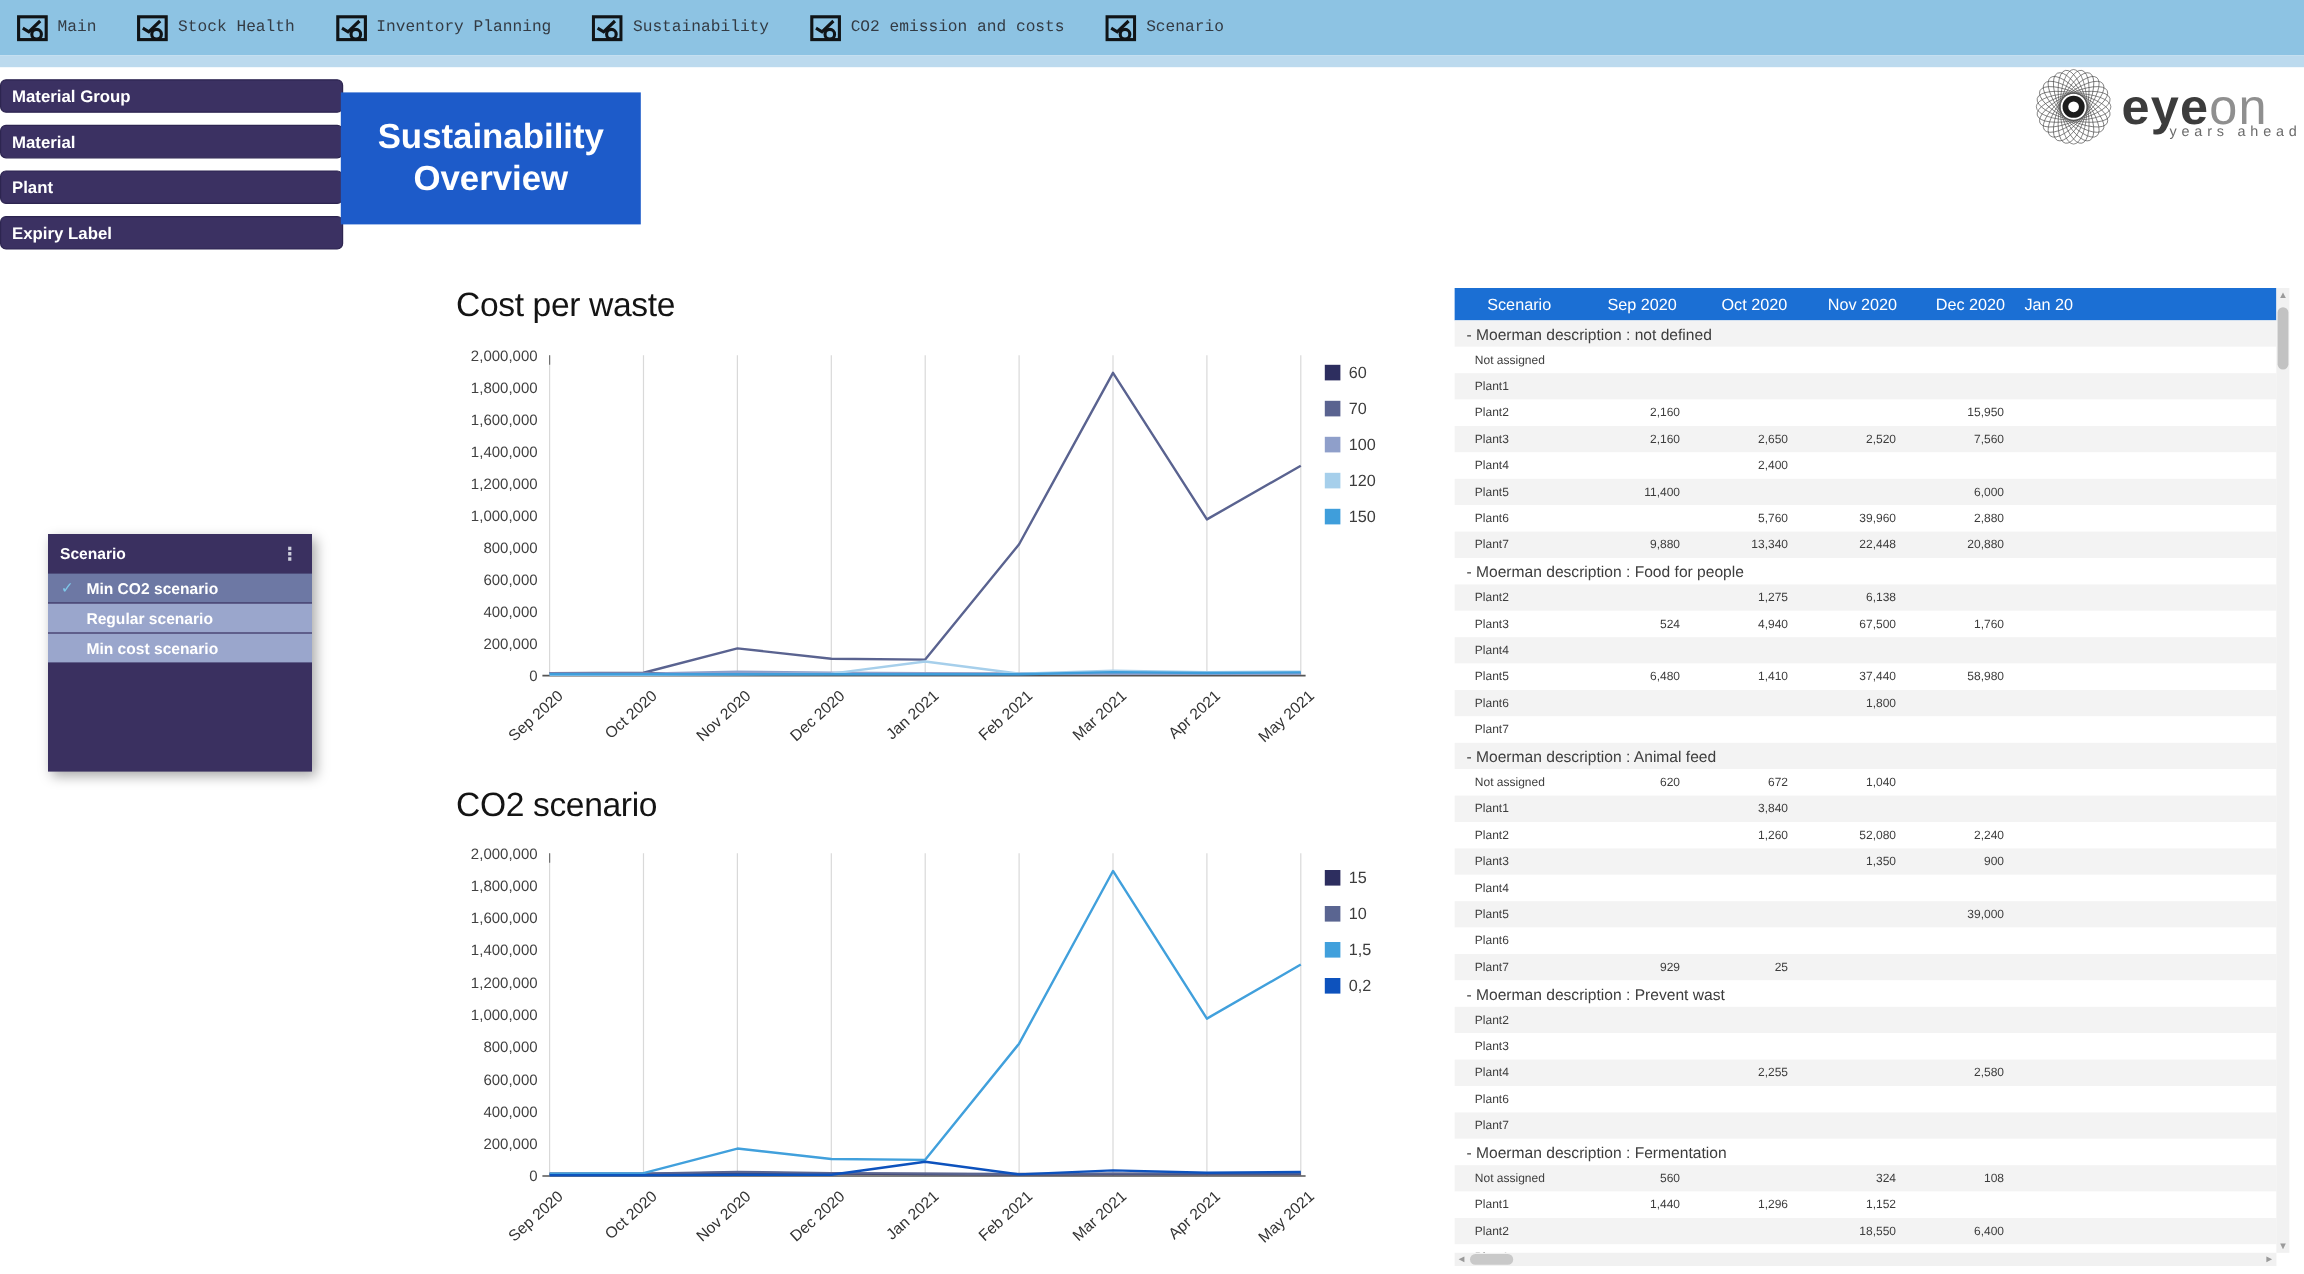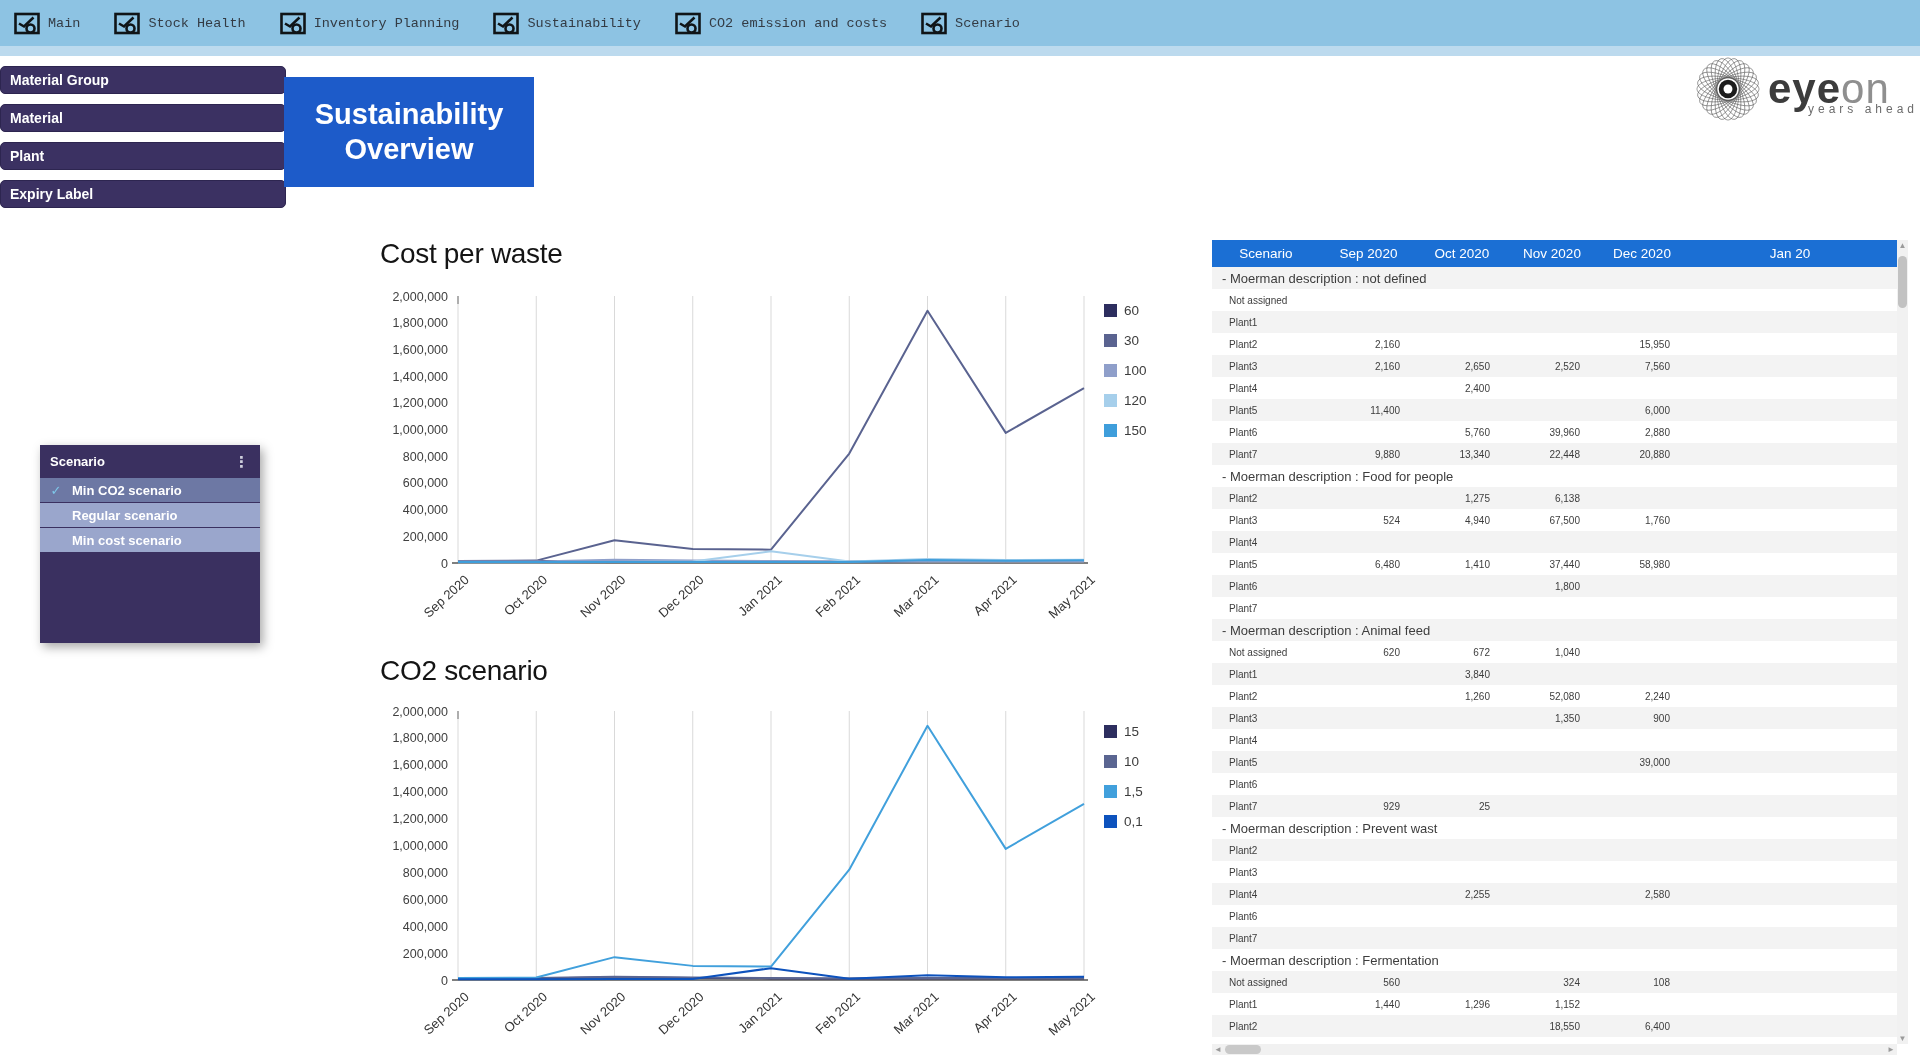--- a/index.html
+++ b/index.html
@@ -50,21 +50,21 @@
   .legend-item { display:flex; align-items:center; height:30px; cursor:pointer; }
   .legend-item .sq { width:13px; height:13px; margin-right:7px; }
   .legend-item .lt { font-size:13.5px; color:#3c3c3c; }
 
   
   #table { position:absolute; left:1212px; top:240px; width:696px; height:815px; background:#fff; overflow:hidden; }
   #thead { position:absolute; left:0; top:0; height:27px; width:685px; background:#1b6fd4; display:flex;
            align-items:center; color:#fff; font-size:13.5px; }
   .hc { text-align:center; }
   .hc0 { width:108px; } .hc1 { width:97px; } .hc2 { width:90px; } .hc3 { width:90px; }
-  .hc4 { width:90px; } .hc5 { flex:1; text-align:center; padding-right:4px; }
+  .hc4 { width:90px; } .hc5 { flex:1; text-align:left; padding-right:4px; }
   #tbody { position:absolute; left:0; top:27px; width:685px; }
   .trow { display:flex; height:22px; align-items:center; font-size:10px; color:#3d3d3d; cursor:pointer; }
   .trow .c0 { width:108px; padding-left:17px; white-space:nowrap; overflow:hidden; }
   .trow .cv { width:97px; text-align:right; padding-right:17px; }
   .trow .cv2 { width:90px; text-align:right; padding-right:17px; }
   .trow .cj { flex:1; }
   .grow { display:flex; height:22px; align-items:center; font-size:13px; color:#3d3d3d; cursor:pointer; white-space:nowrap; }
   .grow .dash { width:10px; padding-left:10px; }
   .grow .gl { padding-left:8px; }
 
@@ -240,21 +240,21 @@
         <text transform="translate(637.75,297) rotate(-42)" text-anchor="end" font-size="13" fill="#333333">Apr 2021</text>
         <text transform="translate(716,297) rotate(-42)" text-anchor="end" font-size="13" fill="#333333">May 2021</text>
       </svg>
       <div class="legend" style="left: 724px; top: 57px;">
         <div class="legend-item">
           <span class="sq" style="background: rgb(45, 46, 95);"></span>
           <span class="lt">60</span>
         </div>
         <div class="legend-item">
           <span class="sq" style="background: rgb(90, 99, 144);"></span>
-          <span class="lt">30</span>
+          <span class="lt">70</span>
         </div>
         <div class="legend-item">
           <span class="sq" style="background: rgb(143, 159, 202);"></span>
           <span class="lt">100</span>
         </div>
         <div class="legend-item">
           <span class="sq" style="background: rgb(166, 207, 235);"></span>
           <span class="lt">120</span>
         </div>
         <div class="legend-item">
@@ -310,21 +310,21 @@
         <div class="legend-item">
           <span class="sq" style="background: rgb(90, 101, 145);"></span>
           <span class="lt">10</span>
         </div>
         <div class="legend-item">
           <span class="sq" style="background: rgb(65, 160, 220);"></span>
           <span class="lt">1,5</span>
         </div>
         <div class="legend-item">
           <span class="sq" style="background: rgb(13, 82, 189);"></span>
-          <span class="lt">0,1</span>
+          <span class="lt">0,2</span>
         </div>
       </div>
     </div>
   </div>
 
 <div id="table">
   <div id="thead">
       <span class="hc hc0">Scenario</span>
       <span class="hc hc1">Sep 2020</span>
       <span class="hc hc2">Oct 2020</span>

